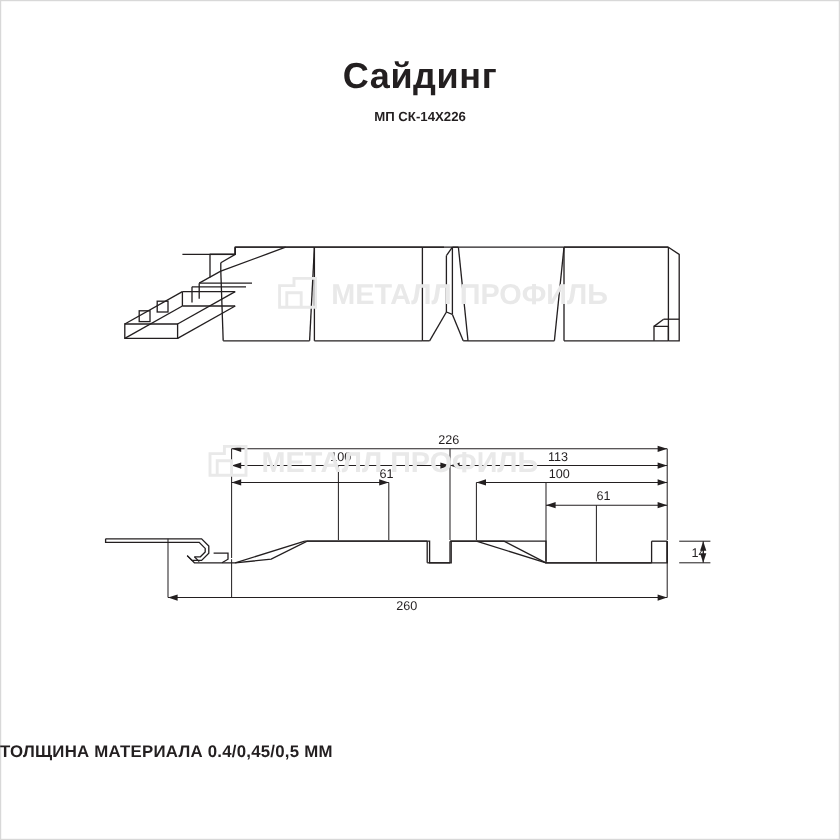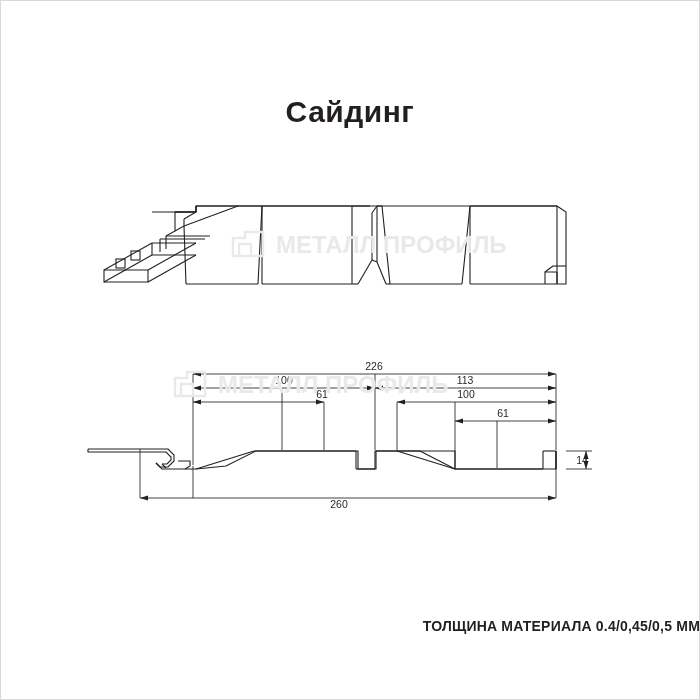--- a/index.html
+++ b/index.html
@@ -29,21 +29,20 @@
     border: 1px solid #d8d8d8;
     box-sizing: border-box;
     pointer-events: none;
   }
   .title-block {
     position: absolute;
     top: 46px;
     left: 0;
     width: 700px;
     text-align: center;
-    margin-top: 48px;
   }
   .title-main {
     font-size: 30px;
     font-weight: bold;
     letter-spacing: 0.5px;
     line-height: 36px;
   }
   .title-sub {
     font-size: 14px;
     font-weight: bold;
@@ -54,21 +53,21 @@
     font-size: 11px;
     font-weight: bold;
     margin-top: 9px;
     line-height: 14px;
   }
   .footer-note {
     position: absolute;
     left: 0;
     top: 618px;
     width: 700px;
-    text-align: right;
+    text-align: left;
     font-size: 14px;
     font-weight: bold;
     letter-spacing: 0.2px;
   }
   .drawing {
     position: absolute;
     left: 0;
     top: 0;
     width: 700px;
     height: 700px;
@@ -76,20 +75,21 @@
 </style>
 </head>
 <body>
 
 <div class="page">
 
   <div class="frame-border"></div>
 
   <div class="title-block">
     <div class="title-main">Сайдинг</div>
+    <div class="title-code">МП СК-14Х226</div>
   </div>
 
   <svg class="drawing" viewBox="0 0 700 700">
     <g fill="none" stroke="#231f20" stroke-width="1.1" stroke-linejoin="miter" stroke-linecap="butt">
 
       <g>
 
         <path d="M152 212 L196 212 L196 206 L238 206 L262 206 L352 206 L352 206 L377 206 L377 206 L382 206 L470 206 L470 206 L557 206"></path>
 
         <path d="M196 206 L262 206"></path>

